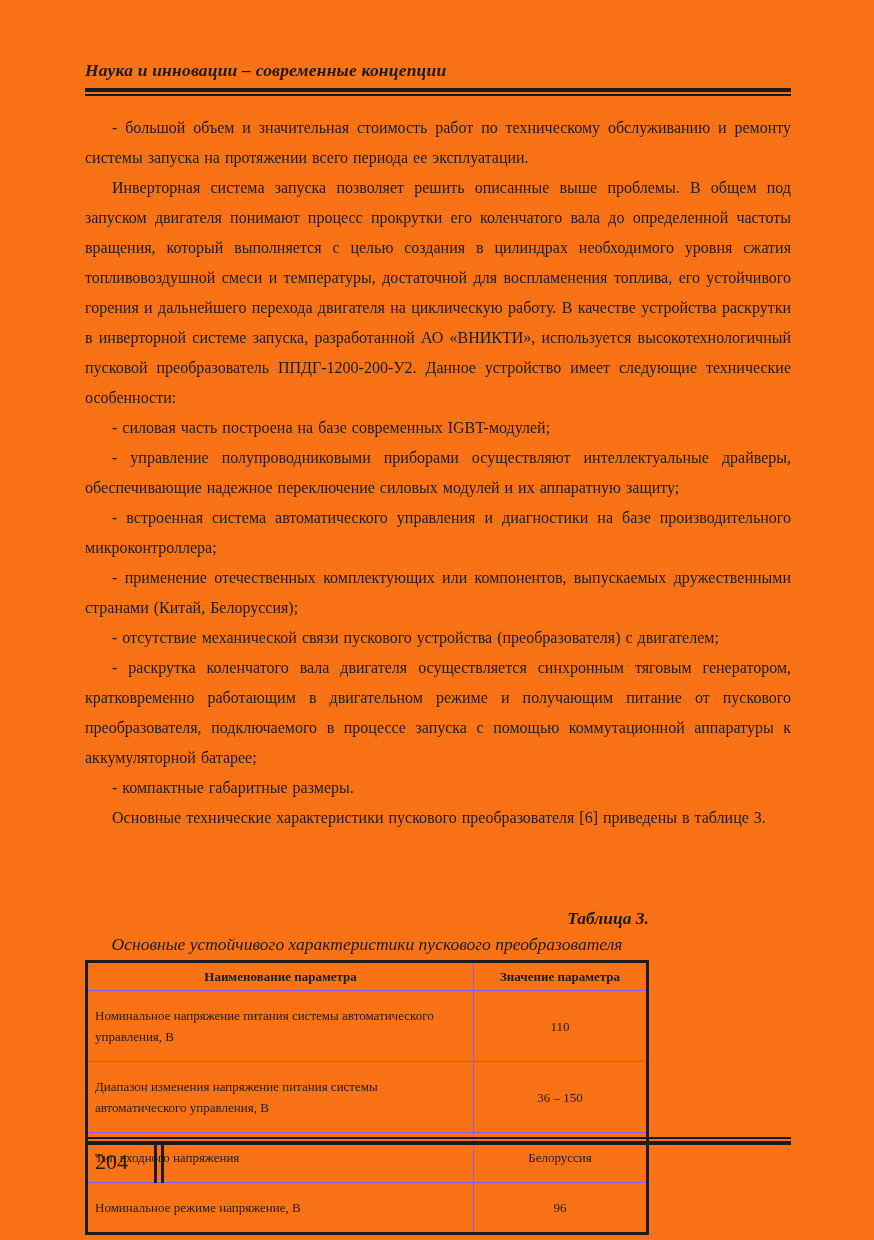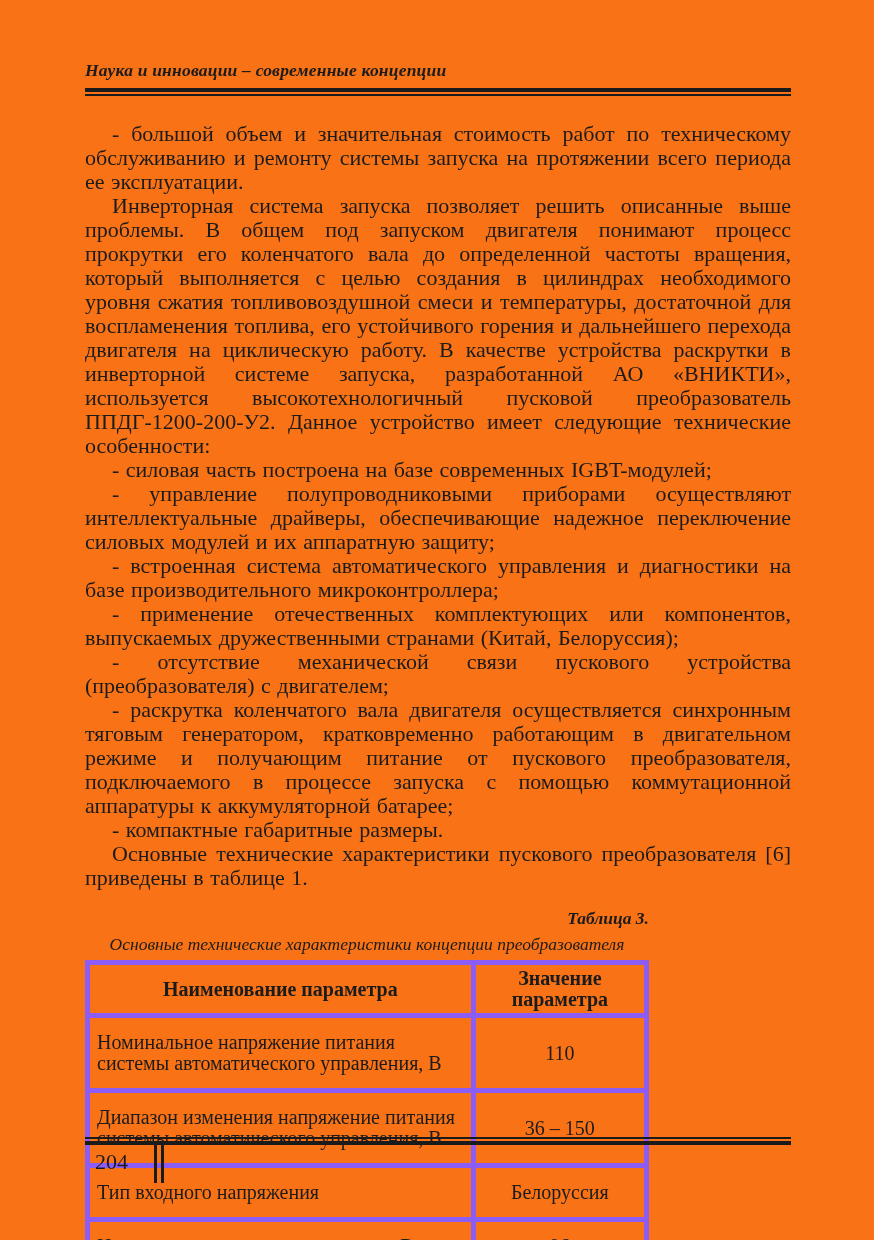--- a/index.html
+++ b/index.html
@@ -12,32 +12,32 @@
   
   .header { position:absolute; left:85px; top:60px; width:706px; }
   .running-title { font-size:17.5px; font-weight:bold; font-style:italic; letter-spacing:0.2px; }
   .rule { margin-top:7px; }
   .rule-thick { height:4px; background:#1b1b1b; }
   .rule-gap  { height:2px; }
   .rule-thin { height:2px; background:#1b1b1b; }
 
   
   .content {
-    position:absolute; left:85px; top:122px; width:706px;
-    font-size:22px; line-height:24px; text-align:justify;
+    position:absolute; left:85px; top:113px; width:706px;
+    font-size:16px; line-height:30px; text-align:justify;
   }
   .content p { margin:0; text-indent:27px; word-spacing:1px; }
 
   
   .table-block { position:absolute; left:85px; top:906px; width:564px; }
   .table-label   { text-align:right;  font-weight:bold; font-style:italic; font-size:17.5px; line-height:24px; }
   .table-caption { text-align:center; font-style:italic; font-size:17.5px; line-height:24px; margin-top:2px; }
   table.params { width:100%; border-collapse:collapse; margin-top:4px; border:3px solid #1b1b1b; table-layout:fixed; }
   table.params th, table.params td {
-    border:5px solid #8b5cf6; font-size:20px; line-height:21px; vertical-align:middle;
+    border:1px solid #8b5cf6; font-size:13px; line-height:21px; vertical-align:middle;
   }
   table.params th { font-weight:bold; text-align:center; padding:3px 6px; }
   table.params td.cell-name  { padding:14px 7px; text-align:left; }
   table.params td.cell-value { padding:2px 5px; text-align:center; }
   .col-name  { width:69%; }
   .col-value { width:31%; }
 
   
   .footer { position:absolute; left:85px; top:1137px; width:706px; height:70px; }
   .page-number { position:absolute; left:10px; top:12px; width:52px; text-align:left; font-size:22px; }
@@ -63,26 +63,26 @@
   <div class="content">
     <p>- большой объем и значительная стоимость работ по техническому обслуживанию и ремонту системы запуска на протяжении всего периода ее эксплуатации.</p>
     <p>Инверторная система запуска позволяет решить описанные выше проблемы. В общем под запуском двигателя понимают процесс прокрутки его коленчатого вала до определенной частоты вращения, который выполняется с целью создания в цилиндрах необходимого уровня сжатия топливовоздушной смеси и температуры, достаточной для воспламенения топлива, его устойчивого горения и дальнейшего перехода двигателя на циклическую работу. В качестве устройства раскрутки в инверторной системе запуска, разработанной АО «ВНИКТИ», используется высокотехнологичный пусковой преобразователь ППДГ-1200-200-У2. Данное устройство имеет следующие технические особенности:</p>
     <p>- силовая часть построена на базе современных IGBT-модулей;</p>
     <p>- управление полупроводниковыми приборами осуществляют интеллектуальные драйверы, обеспечивающие надежное переключение силовых модулей и их аппаратную защиту;</p>
     <p>- встроенная система автоматического управления и диагностики на базе производительного микроконтроллера;</p>
     <p>- применение отечественных комплектующих или компонентов, выпускаемых дружественными странами (Китай, Белоруссия);</p>
     <p>- отсутствие механической связи пускового устройства (преобразователя) с двигателем;</p>
     <p>- раскрутка коленчатого вала двигателя осуществляется синхронным тяговым генератором, кратковременно работающим в двигательном режиме и получающим питание от пускового преобразователя, подключаемого в процессе запуска с помощью коммутационной аппаратуры к аккумуляторной батарее;</p>
     <p>- компактные габаритные размеры.</p>
-    <p>Основные технические характеристики пускового преобразователя [6] приведены в таблице 1.</p>
+    <p>Основные технические характеристики пускового преобразователя [6] приведены в таблице 3.</p>
   </div>
 
   <div class="table-block">
     <div class="table-label">Таблица 3.</div>
-    <div class="table-caption">Основные технические характеристики концепции преобразователя</div>
+    <div class="table-caption">Основные устойчивого характеристики пускового преобразователя</div>
     <table class="params">
       <colgroup>
         <col class="col-name">
         <col class="col-value">
       </colgroup>
       <thead>
         <tr>
           <th>Наименование параметра</th>
           <th>Значение параметра</th>
         </tr>

